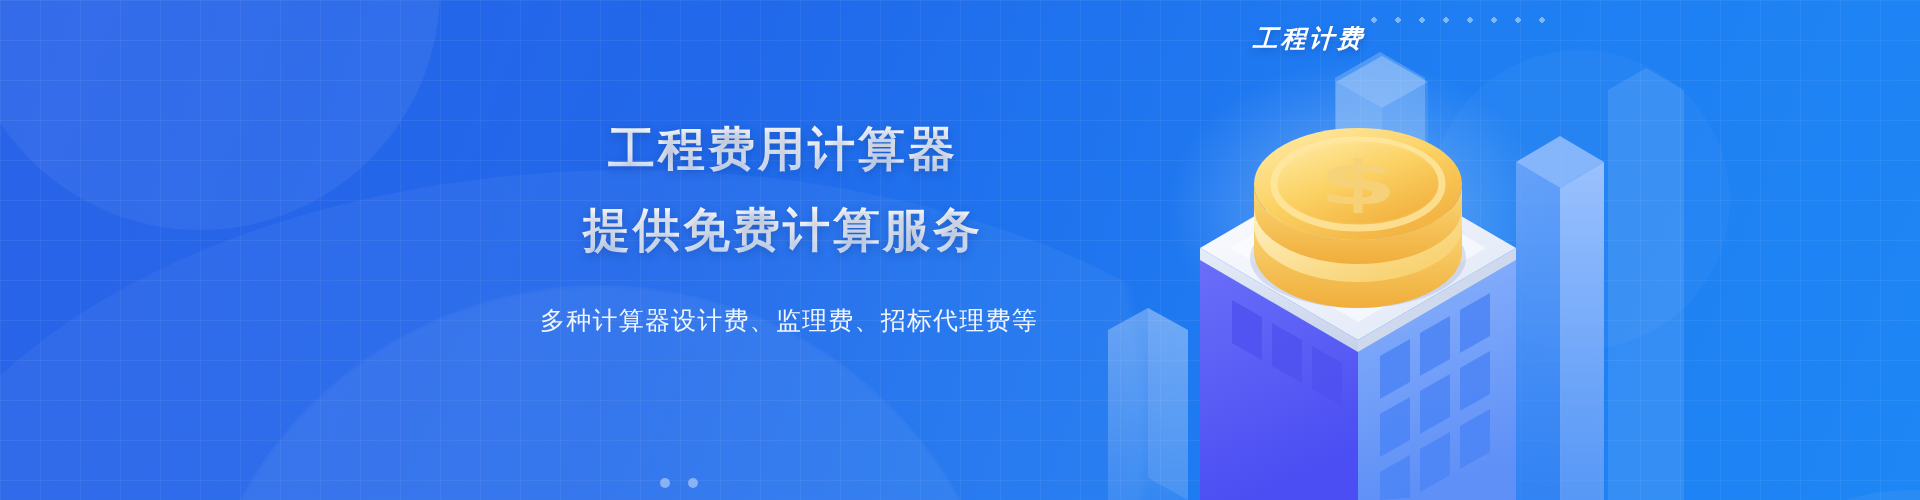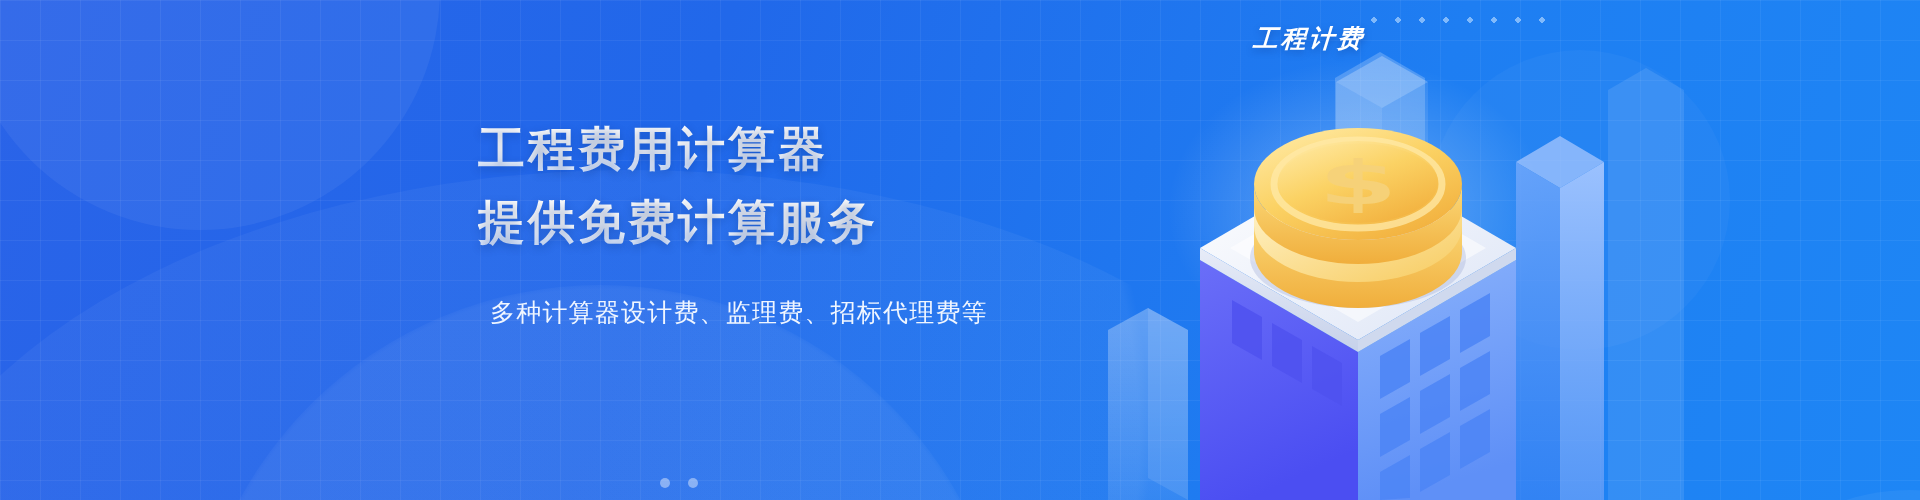--- a/index.html
+++ b/index.html
@@ -50,31 +50,31 @@
 
   
   .dots{
     position:absolute;left:1362px;top:4px;width:200px;height:34px;
     background-image:radial-gradient(rgba(160,205,255,.75) 2.6px,transparent 2.8px);
     background-size:24px 24px;background-position:0 4px;
     pointer-events:none;
   }
 
   
-  .copy{position:absolute;left:478px;top:120px;width:640px;}
+  .copy{position:absolute;left:463px;top:120px;width:640px;text-align:center;}
   .title{
     font-size:47px;line-height:57px;font-weight:bold;letter-spacing:3px;
     color:#ffffff;margin:0;white-space:nowrap;
     background:linear-gradient(180deg,#ffffff 0%,#ffffff 52%,#d5e5ff 100%);
     -webkit-background-clip:text;background-clip:text;
     -webkit-text-fill-color:transparent;
     text-shadow:0 3px 8px rgba(10,45,120,.30);
     font-family:"DejaVu Sans","Liberation Sans",sans-serif;
   }
-  .title + .title{margin-top:16px;}
+  .title + .title{margin-top:24px;}
   .subs{margin-top:40px;}
   .sub{
     font-size:25px;line-height:45px;color:#f0f6ff;letter-spacing:1.2px;
     white-space:nowrap;font-family:"DejaVu Sans","Liberation Sans",sans-serif;margin-left:12px;
   }
 
   
   .illus{position:absolute;left:1080px;top:0;width:620px;height:500px;}
 
   .badge{

